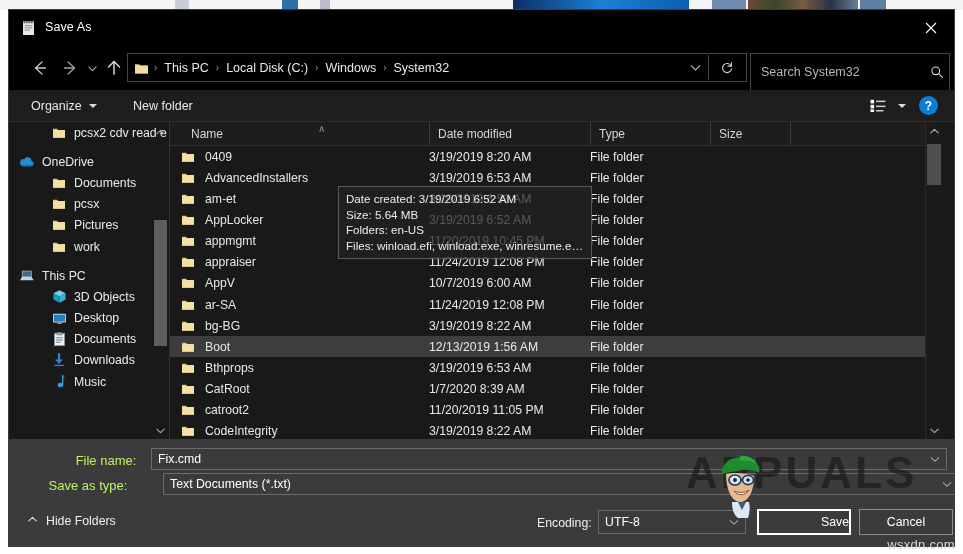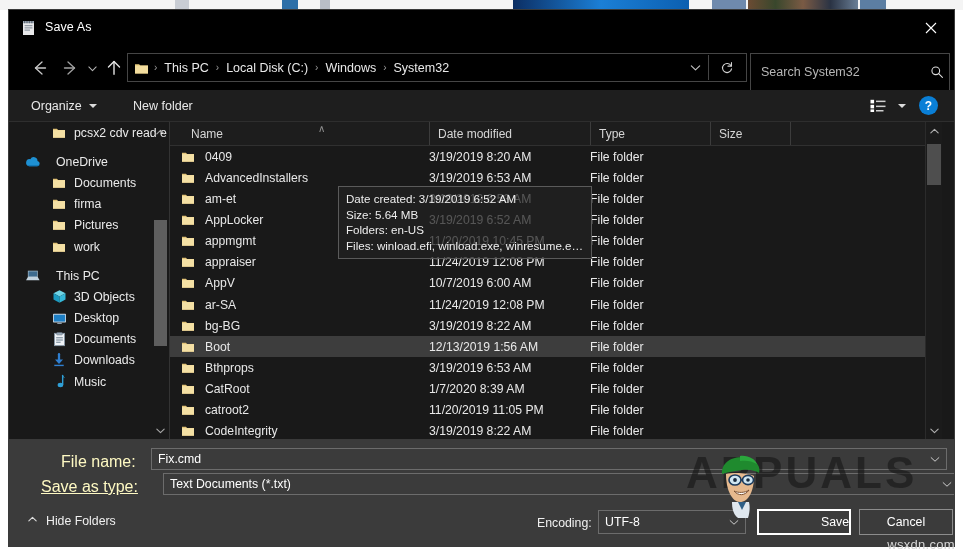--- a/index.html
+++ b/index.html
@@ -229,21 +229,21 @@
     font-size: 12.3px;
     color: #eaeaea;
     white-space: nowrap;
   }
   .tree-item .ti-icon {
     flex: none;
     width: 16px; height: 16px;
     margin-right: 7px;
     display: flex; align-items: center; justify-content: center;
   }
-  .lvl1 { padding-left: 16px; gap: 8px; }
+  .lvl1 { padding-left: 10px; }
   .lvl2 { padding-left: 42px; }
 
   #nav-scroll-up, #nav-scroll-down {
     position: absolute;
     right: 2px;
     width: 14px; height: 16px;
     display: flex; align-items: center; justify-content: center;
     color: #9a9a9a;
   }
   #nav-scroll-up   { top: 2px; }
@@ -380,26 +380,26 @@
   }
 
   
   #form-panel {
     position: relative;
     height: 108px;
     background: #3b3b3b;
   }
   .form-label {
     position: absolute;
-    font-size: 16px;
-    color: #fef9c3;
-    text-align: left;
+    font-size: 13px;
+    color: #bef264;
+    text-align: center;
   }
   #lbl-filename { left: 52px; top: 13px; width: 90px; }
-  #lbl-savetype { left: 32px; top: 38px; width: 110px; text-decoration: underline; }
+  #lbl-savetype { left: 24px; top: 38px; width: 110px; }
 
   .combo {
     position: absolute;
     border: 1px solid #6c6c6c;
     background: #3b3b3b;
     box-sizing: border-box;
     display: flex;
     align-items: center;
   }
   .combo .combo-val {
@@ -643,21 +643,21 @@
             </span>
             <span>Documents</span>
           </div>
           <div class="tree-item lvl2">
             <span class="ti-icon">
               <svg viewBox="0 0 16 14" width="14" height="12">
                 <path d="M1 2.1 h4.6 l1.3 1.5 H15 v8.8 H1 Z" fill="#e3c478"></path>
                 <path d="M1 3.6 h14 v8.8 H1 Z" fill="#f4e0a4"></path>
               </svg>
             </span>
-            <span>firma</span>
+            <span>pcsx</span>
           </div>
           <div class="tree-item lvl2">
             <span class="ti-icon">
               <svg viewBox="0 0 16 14" width="14" height="12">
                 <path d="M1 2.1 h4.6 l1.3 1.5 H15 v8.8 H1 Z" fill="#e3c478"></path>
                 <path d="M1 3.6 h14 v8.8 H1 Z" fill="#f4e0a4"></path>
               </svg>
             </span>
             <span>Pictures</span>
           </div>

